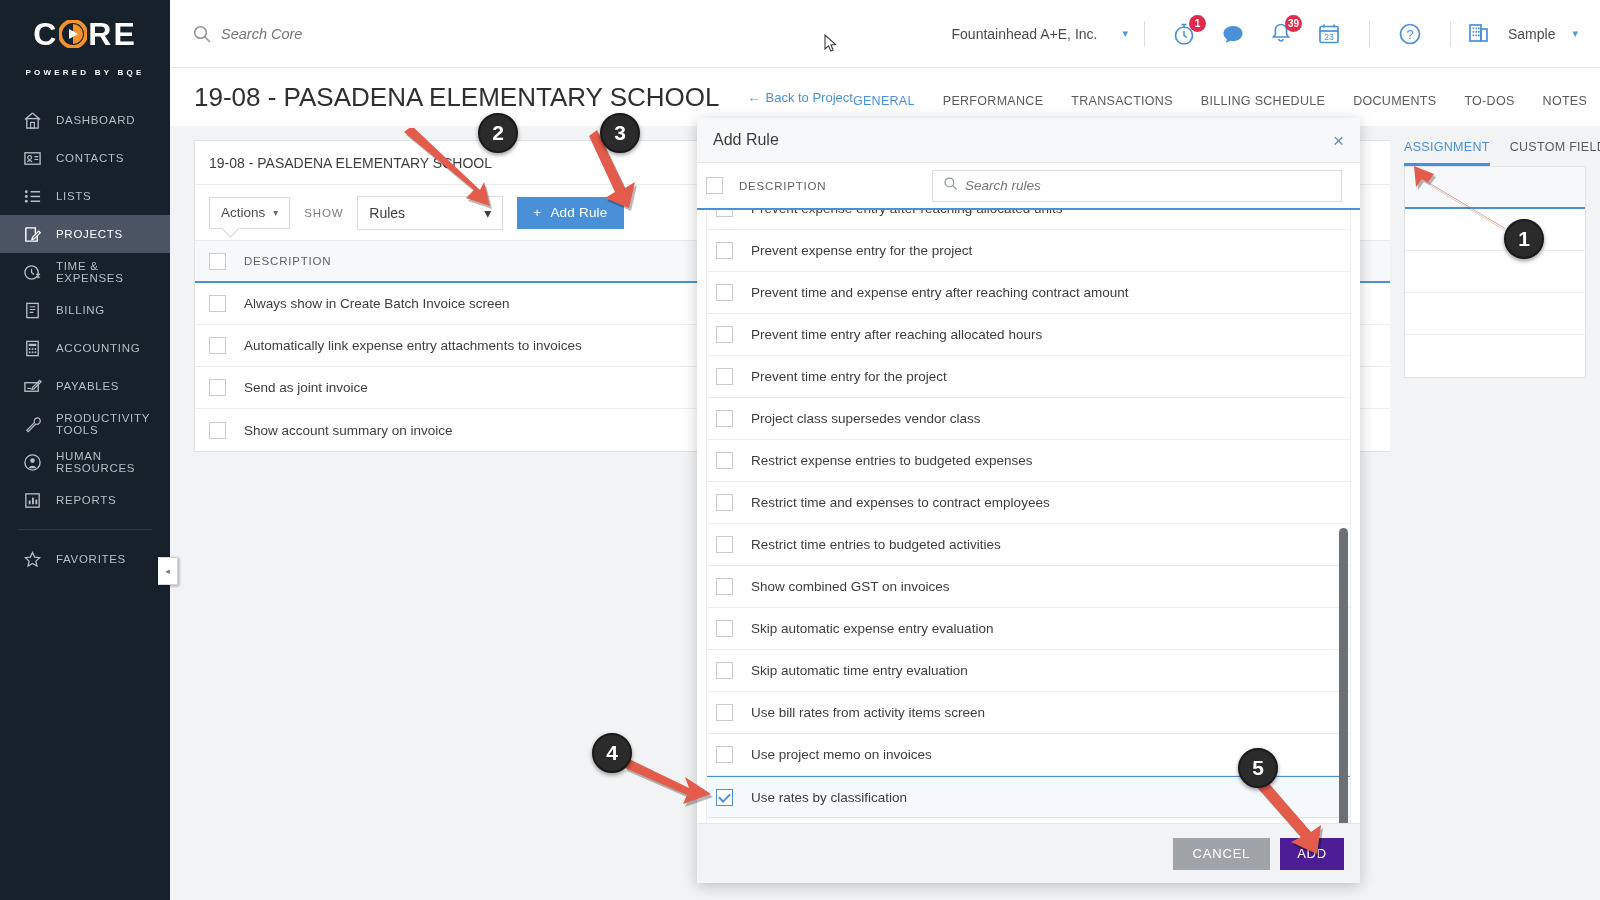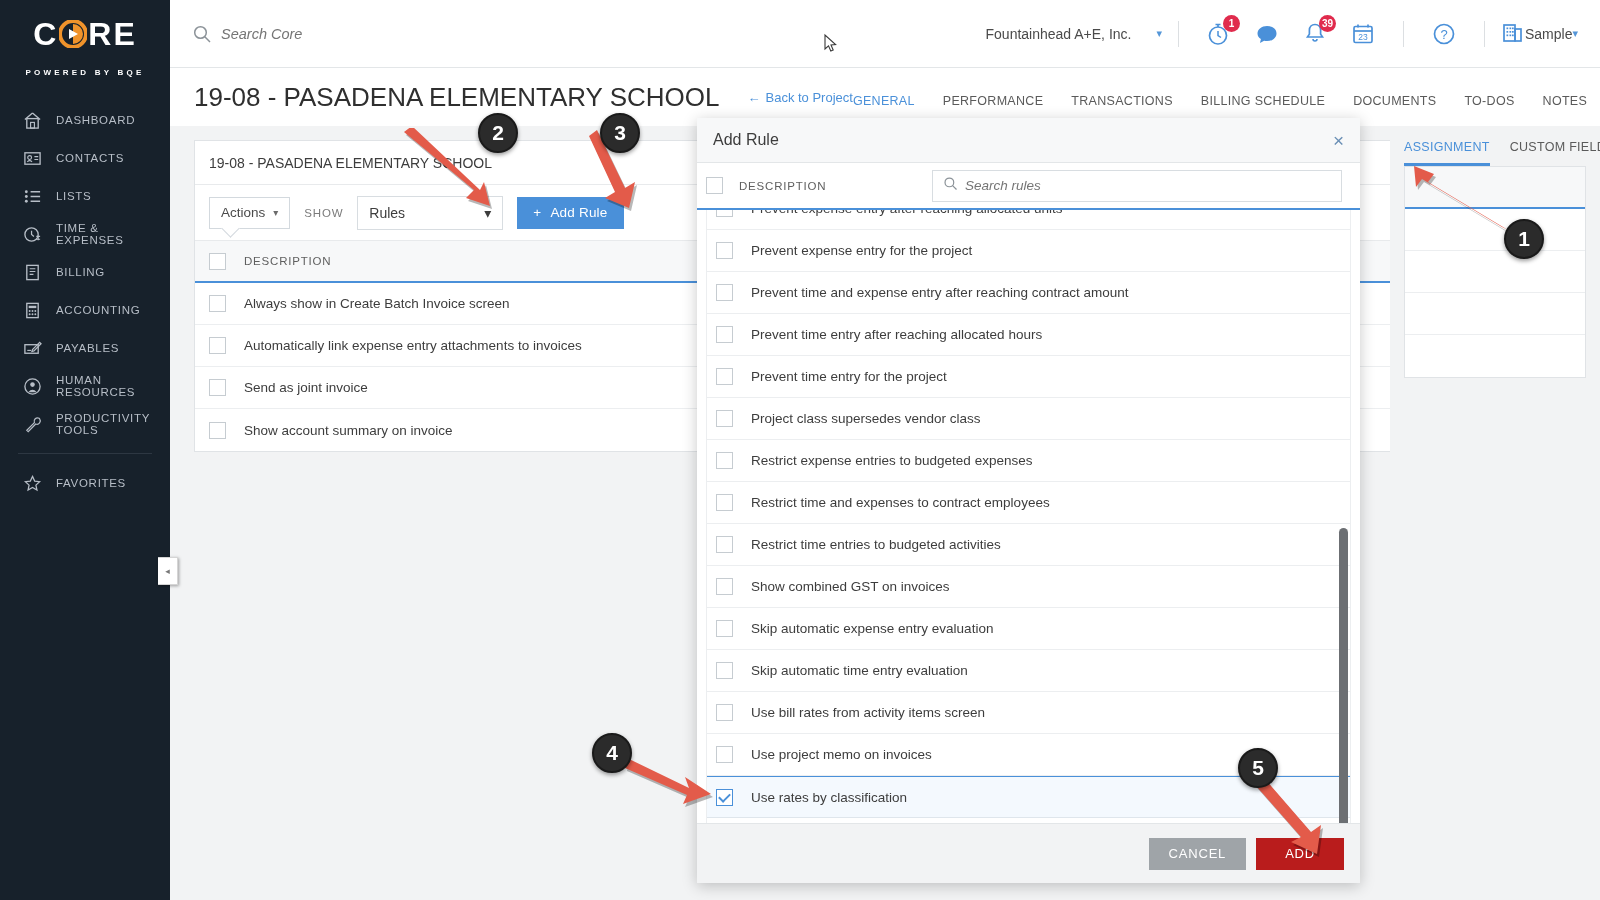--- a/index.html
+++ b/index.html
@@ -84,21 +84,21 @@
   }
   .sep { width: 1px; height: 26px; background: #dcdfe2; margin: 0 16px; }
   .ticon { position: relative; margin: 0 11px; cursor: pointer; display:flex; }
   .badge {
     position: absolute; top: -6px; right: -8px;
     background: #e02b4d; color: #fff;
     border-radius: 9px; min-width: 17px; height: 17px;
     font-size: 10px; line-height: 17px; text-align: center;
     padding: 0 3px; font-weight: bold;
   }
-  .sample { font-size: 14px; color: #4a4a4a; display:flex; align-items:center; gap:0; cursor:pointer; }
+  .sample { font-size: 14px; color: #4a4a4a; display:flex; align-items:center; gap:17px; cursor:pointer; }
   .chev { font-size: 11px; color: #5596d8; }
   .cursor-arrow { position: absolute; left: 822px; top: 33px; z-index: 40; }
 
   
   .pagehdr {
     position: absolute; left: 170px; top: 68px;
     width: 1430px; height: 58px; background: #fff;
     display: flex; align-items: center; padding-left: 24px;
   }
   .page-title { font-size: 26px; color: #2f2f2f; font-weight: normal; white-space: nowrap; }
@@ -256,22 +256,22 @@
     height: 60px; background: #f2f3f4; border-top: 1px solid #e3e6e8;
     display: flex; align-items: center; justify-content: flex-end;
     gap: 10px; padding-right: 16px;
   }
   .btn-cancel {
     background: #9fa4a8; color: #fff; border: none;
     font-size: 13px; letter-spacing: .8px; padding: 0 20px; height: 32px;
     cursor: pointer; font-family: "Liberation Sans", sans-serif;
   }
   .btn-add {
-    background: #b91c1c; color: #fff; border: none;
-    font-size: 13px; letter-spacing: .8px; padding: 0 29px; height: 32px;
+    background: #4c1d95; color: #fff; border: none;
+    font-size: 13px; letter-spacing: .8px; padding: 0 17px; height: 32px;
     cursor: pointer; font-family: "Liberation Sans", sans-serif;
   }
 
   
   .callout {
     position: absolute; width: 40px; height: 40px; border-radius: 50%;
     background: #2b2b2b; color: #fff; font-size: 21px; font-weight: bold;
     display: flex; align-items: center; justify-content: center;
     z-index: 50; box-shadow: 0 2px 4px rgba(0,0,0,.4);
     border: 2px solid #1a1a1a;
@@ -324,20 +324,29 @@
             <svg width="19" height="19" viewBox="0 0 20 20">
               <circle cx="3.5" cy="5" r="1.5" fill="#b7bec7"></circle>
               <circle cx="3.5" cy="10" r="1.5" fill="#b7bec7"></circle>
               <circle cx="3.5" cy="15" r="1.5" fill="#b7bec7"></circle>
               <path d="M8 5h10M8 10h10M8 15h10" stroke="#b7bec7" stroke-width="1.5"></path>
             </svg>
           </span>
         <span>LISTS</span>
       </div>
 
+      <div class="nav-item active">
+        <span class="nav-ico">
+            <svg width="19" height="19" viewBox="0 0 20 20">
+              <path d="M3 3h10v6M3 3v14h12v-5" stroke="#ffffff" stroke-width="1.5" fill="none"></path>
+              <path d="M16.5 6.5 L10 13 l-.7 2.4 2.4-.7 6.5-6.5z" stroke="#ffffff" stroke-width="1.3" fill="none"></path>
+            </svg>
+          </span>
+        <span>PROJECTS</span>
+      </div>
 
       <div class="nav-item">
         <span class="nav-ico">
             <svg width="19" height="19" viewBox="0 0 20 20">
               <circle cx="9" cy="10" r="7" stroke="#b7bec7" stroke-width="1.4" fill="none"></circle>
               <path d="M9 6v4l2.5 2" stroke="#b7bec7" stroke-width="1.3" fill="none"></path>
               <path d="M14 12h4M14 15h4M16 11v5" stroke="#b7bec7" stroke-width="1.2"></path>
             </svg>
           </span>
         <span>TIME &amp; EXPENSES</span>
@@ -376,37 +385,48 @@
               <path d="M4.5 12h4" stroke="#b7bec7" stroke-width="1.2"></path>
               <path d="M17.5 3.5 L10 11 l-.6 2.1 2.1-.6 7.5-7.5z" stroke="#b7bec7" stroke-width="1.3" fill="none"></path>
             </svg>
           </span>
         <span>PAYABLES</span>
       </div>
 
       <div class="nav-item">
         <span class="nav-ico">
             <svg width="19" height="19" viewBox="0 0 20 20">
+              <path d="M17 3.5 a3.6 3.6 0 0 0-5 4.6 L4 16 l1.5 1.5 7.9-8 A3.6 3.6 0 0 0 17.5 4z" stroke="#b7bec7" stroke-width="1.3" fill="none"></path>
+            </svg>
+          </span>
+        <span>PRODUCTIVITY TOOLS</span>
+      </div>
+
+      <div class="nav-item">
+        <span class="nav-ico">
+            <svg width="19" height="19" viewBox="0 0 20 20">
               <circle cx="10" cy="10" r="8" stroke="#b7bec7" stroke-width="1.4" fill="none"></circle>
               <circle cx="10" cy="8" r="2.4" fill="#b7bec7"></circle>
               <path d="M5.5 16 q4.5-5 9 0" fill="#b7bec7"></path>
             </svg>
           </span>
         <span>HUMAN RESOURCES</span>
       </div>
 
       <div class="nav-item">
         <span class="nav-ico">
             <svg width="19" height="19" viewBox="0 0 20 20">
-              <path d="M17 3.5 a3.6 3.6 0 0 0-5 4.6 L4 16 l1.5 1.5 7.9-8 A3.6 3.6 0 0 0 17.5 4z" stroke="#b7bec7" stroke-width="1.3" fill="none"></path>
-            </svg>
-          </span>
-        <span>PRODUCTIVITY TOOLS</span>
-      </div>
-
+              <rect x="3" y="3" width="14" height="14" stroke="#b7bec7" stroke-width="1.4" fill="none"></rect>
+              <rect x="6" y="10" width="2" height="4" fill="#b7bec7"></rect>
+              <rect x="9.5" y="7" width="2" height="7" fill="#b7bec7"></rect>
+              <rect x="13" y="9" width="2" height="5" fill="#b7bec7"></rect>
+            </svg>
+          </span>
+        <span>REPORTS</span>
+      </div>
 
       <div class="nav-divider"></div>
 
       <div class="nav-item">
         <span class="nav-ico">
             <svg width="19" height="19" viewBox="0 0 20 20">
               <path d="M10 2.5 l2.3 5 5.2.6-3.9 3.6 1.1 5.2-4.7-2.7-4.7 2.7 1.1-5.2L2.5 8.1l5.2-.6z" stroke="#b7bec7" stroke-width="1.3" fill="none"></path>
             </svg>
           </span>
         <span>FAVORITES</span>

